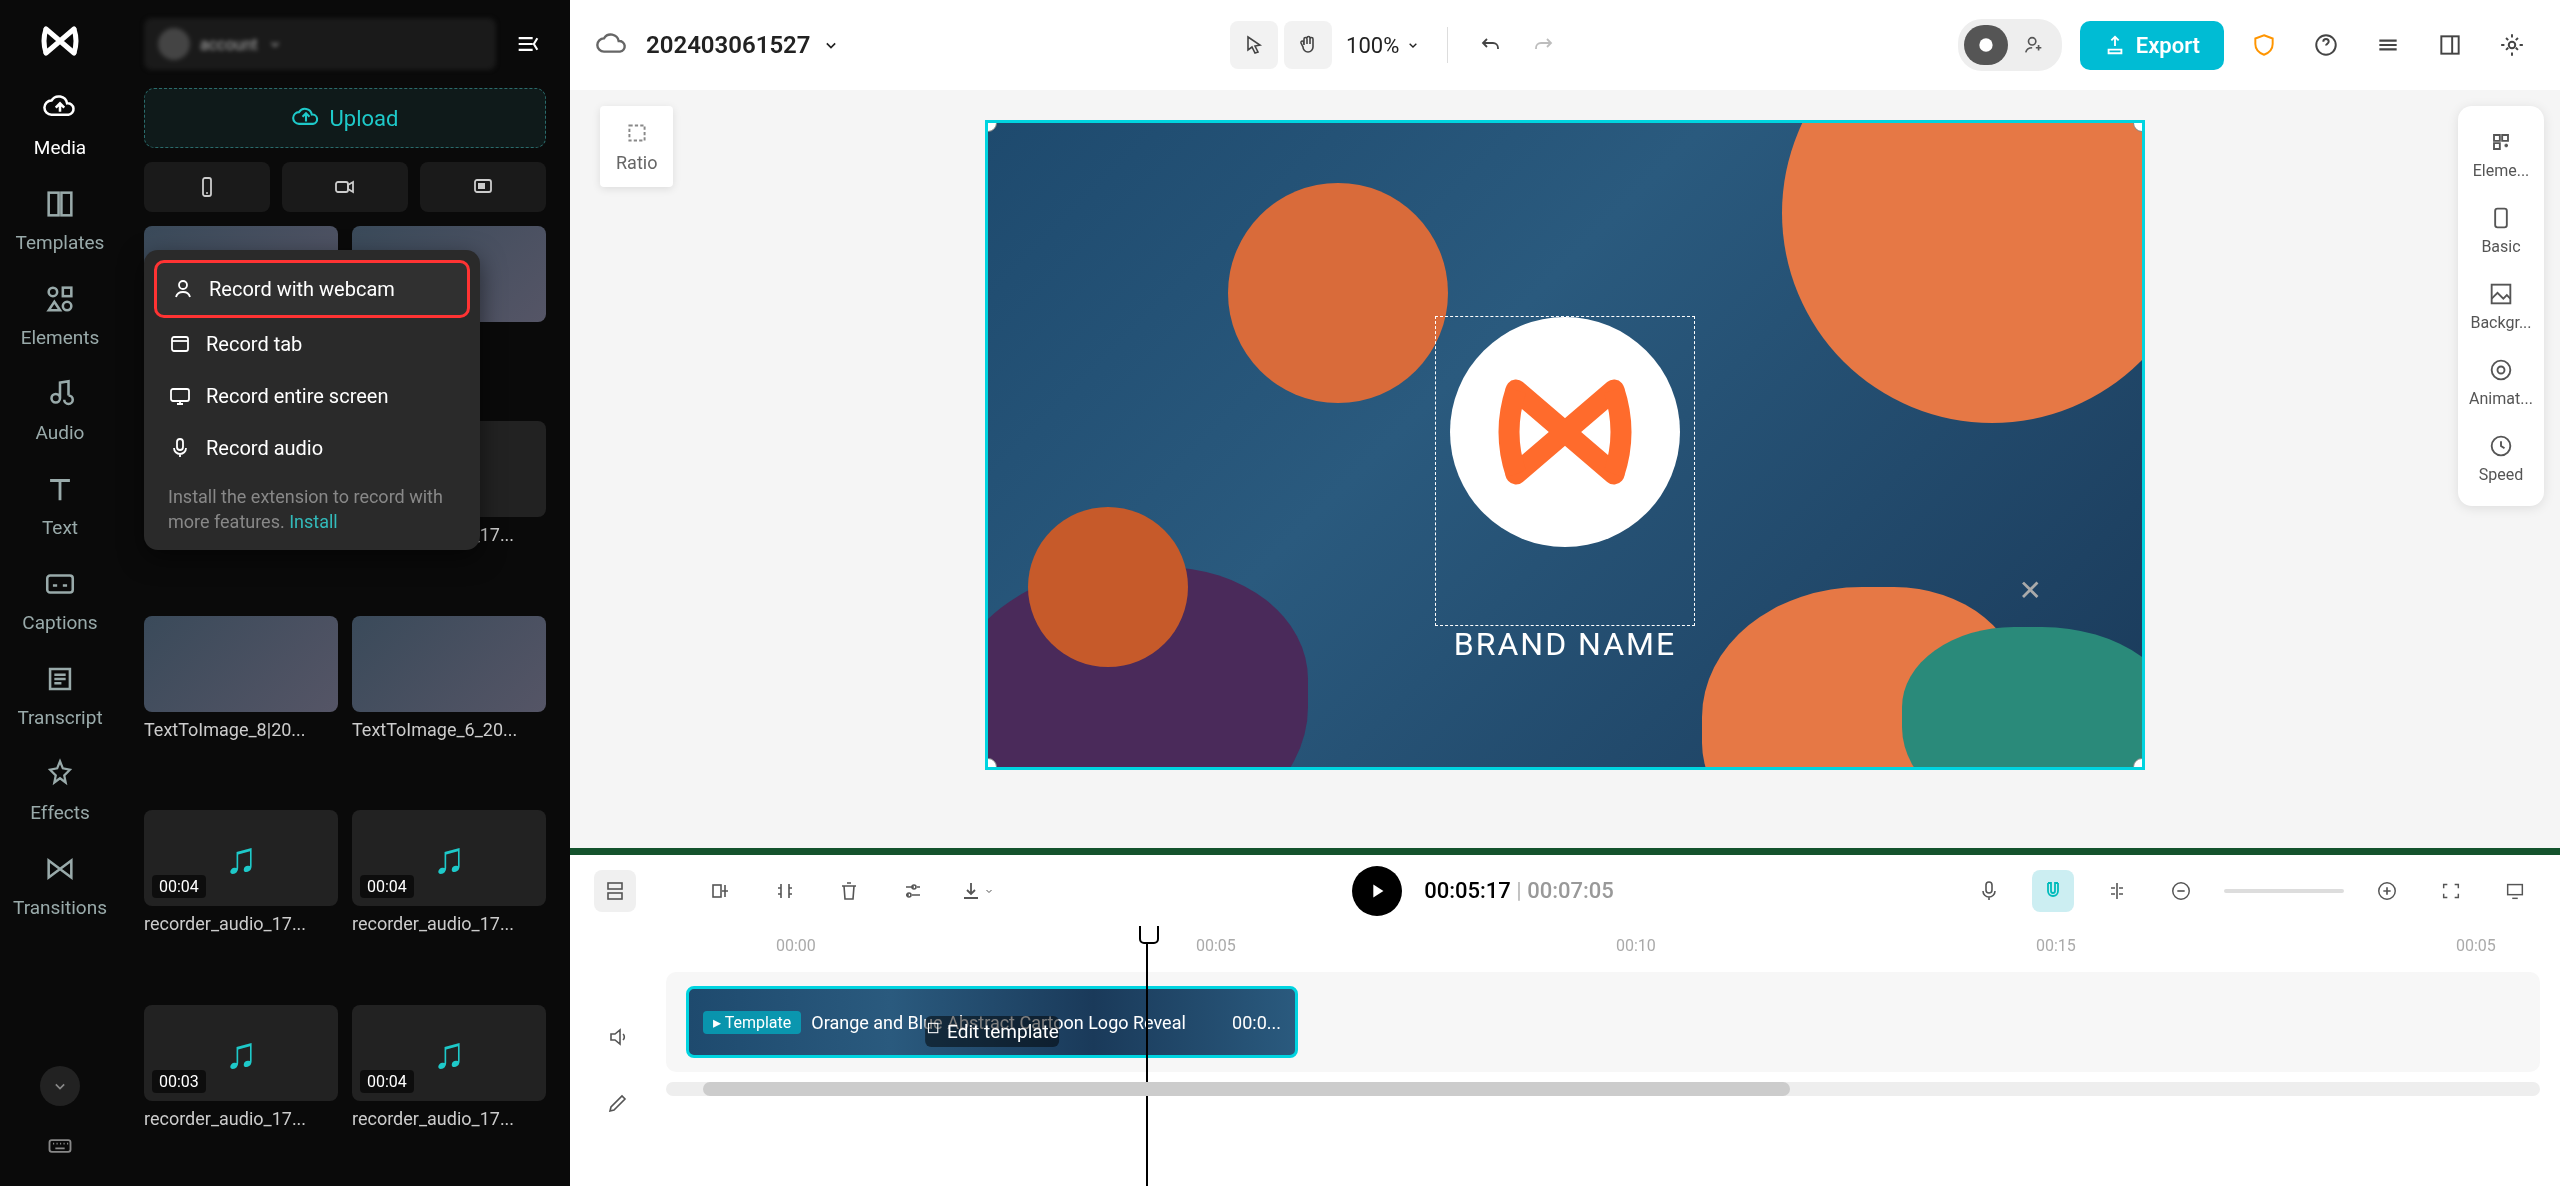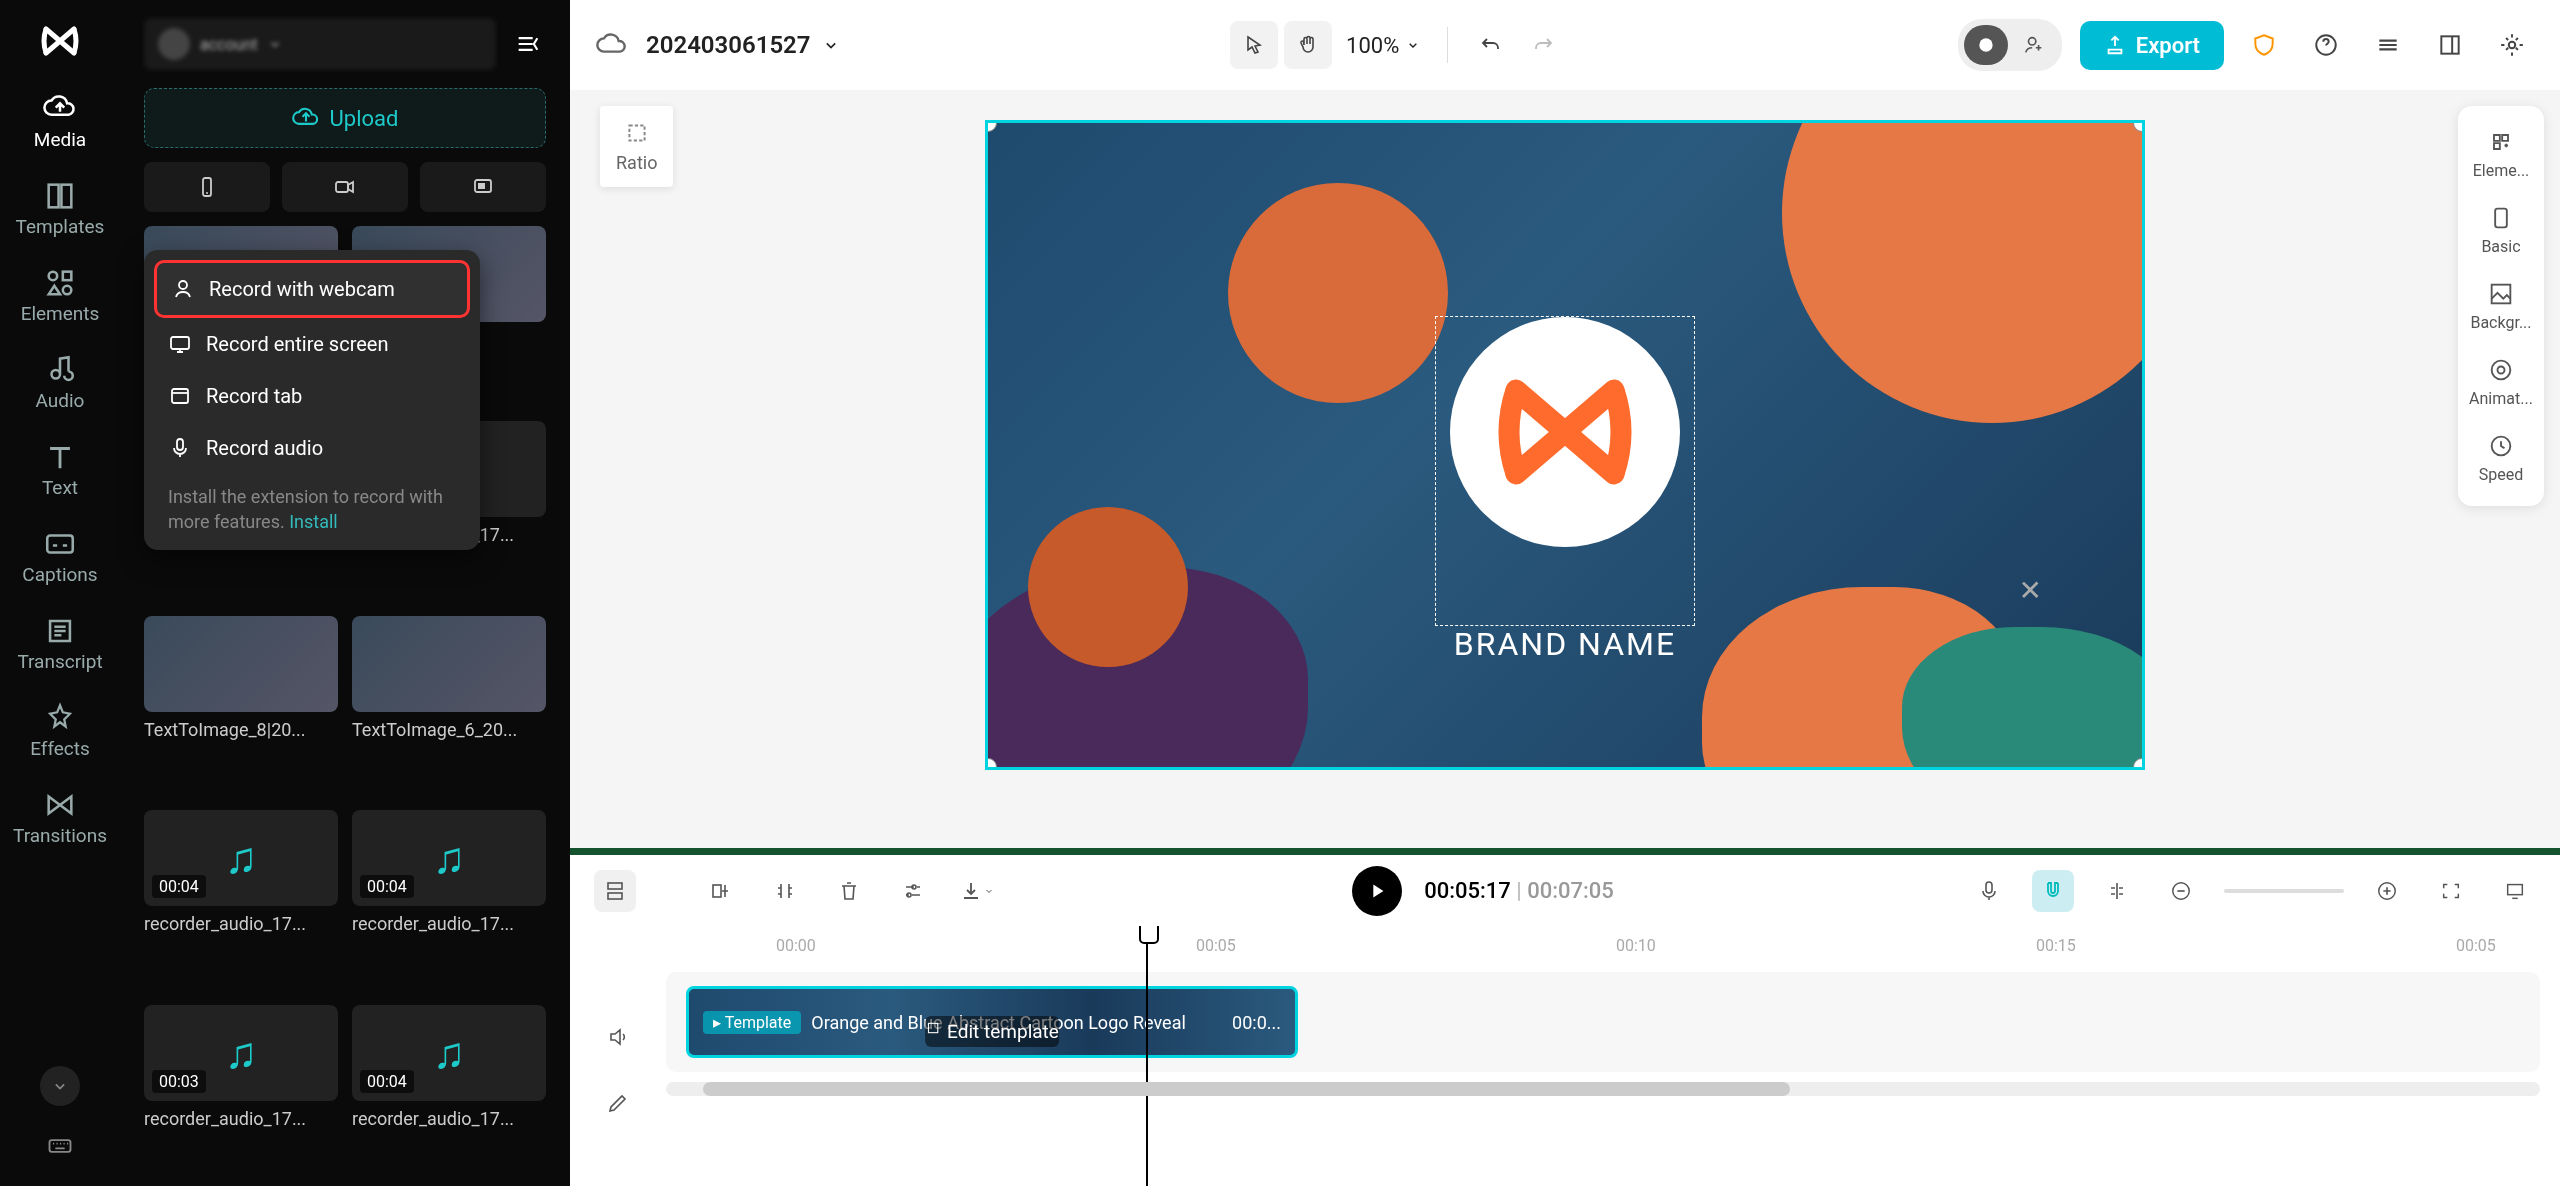--- a/index.html
+++ b/index.html
@@ -2,21 +2,21 @@
 <html><head>
 <meta charset="utf-8">
 <style>
 *{box-sizing:border-box;margin:0;padding:0;font-family:-apple-system,BlinkMacSystemFont,"Segoe UI",Roboto,sans-serif}
 body{background:#fff;overflow:hidden;height:1186px;width:2560px}
 .app{display:flex;height:100%}
 
 
 .rail{width:120px;background:#0a0a0a;display:flex;flex-direction:column;align-items:center;padding-top:16px;gap:8px}
 .logo{width:50px;height:50px;display:flex;align-items:center;justify-content:center;margin-bottom:8px}
-.rail-item{width:100%;display:flex;flex-direction:column;align-items:center;padding:10px 8px;cursor:pointer;color:#9aa;font-size:19px;gap:2px}
+.rail-item{width:100%;display:flex;flex-direction:column;align-items:center;padding:10px 8px;cursor:pointer;color:#9aa;font-size:19px;gap:10px}
 .rail-item.active{color:#fff}
 .rail-item svg{width:34px;height:34px}
 .rail-spacer{flex:1}
 .rail-circle{width:40px;height:40px;border-radius:50%;background:#222;display:flex;align-items:center;justify-content:center;color:#888}
 .rail-kb{width:40px;height:40px;display:flex;align-items:center;justify-content:center;color:#888;margin-top:12px;margin-bottom:20px}
 
 
 .panel{width:450px;background:#0a0a0a;color:#fff;display:flex;flex-direction:column;position:relative}
 .panel-hdr{display:flex;align-items:center;gap:14px;padding:18px 24px}
 .acct{flex:1;display:flex;align-items:center;gap:10px;background:#1a1a1a;border-radius:8px;padding:10px 14px;filter:blur(2px)}
@@ -241,31 +241,31 @@
     <div class="record-dd">
       <div class="dd-item hl">
         <svg viewBox="0 0 24 24" width="24" height="24">
             <circle cx="12" cy="8" r="4" stroke="#fff" stroke-width="1.8" fill="none"></circle>
             <path d="M5 20c1-4 5-5 7-5s6 1 7 5" stroke="#fff" stroke-width="1.8" fill="none"></path>
           </svg>
         <span>Record with webcam</span>
       </div>
       <div class="dd-item">
         <svg viewBox="0 0 24 24" width="24" height="24">
+            <rect x="4" y="5" width="16" height="14" rx="2" stroke="#fff" stroke-width="1.8" fill="none"></rect>
+            <path d="M4 9h16" stroke="#fff" stroke-width="1.8"></path>
+          </svg>
+        <span>Record tab</span>
+      </div>
+      <div class="dd-item">
+        <svg viewBox="0 0 24 24" width="24" height="24">
             <rect x="3" y="5" width="18" height="12" rx="2" stroke="#fff" stroke-width="1.8" fill="none"></rect>
             <path d="M9 20h6m-3-3v3" stroke="#fff" stroke-width="1.8"></path>
           </svg>
         <span>Record entire screen</span>
-      </div>
-      <div class="dd-item">
-        <svg viewBox="0 0 24 24" width="24" height="24">
-            <rect x="4" y="5" width="16" height="14" rx="2" stroke="#fff" stroke-width="1.8" fill="none"></rect>
-            <path d="M4 9h16" stroke="#fff" stroke-width="1.8"></path>
-          </svg>
-        <span>Record tab</span>
       </div>
       <div class="dd-item">
         <svg viewBox="0 0 24 24" width="24" height="24">
             <rect x="9" y="3" width="6" height="11" rx="3" stroke="#fff" stroke-width="1.8" fill="none"></rect>
             <path d="M6 12a6 6 0 0012 0m-6 6v3" stroke="#fff" stroke-width="1.8" fill="none"></path>
           </svg>
         <span>Record audio</span>
       </div>
       <div class="dd-note">
         <span>Install the extension to record with more features.</span>

